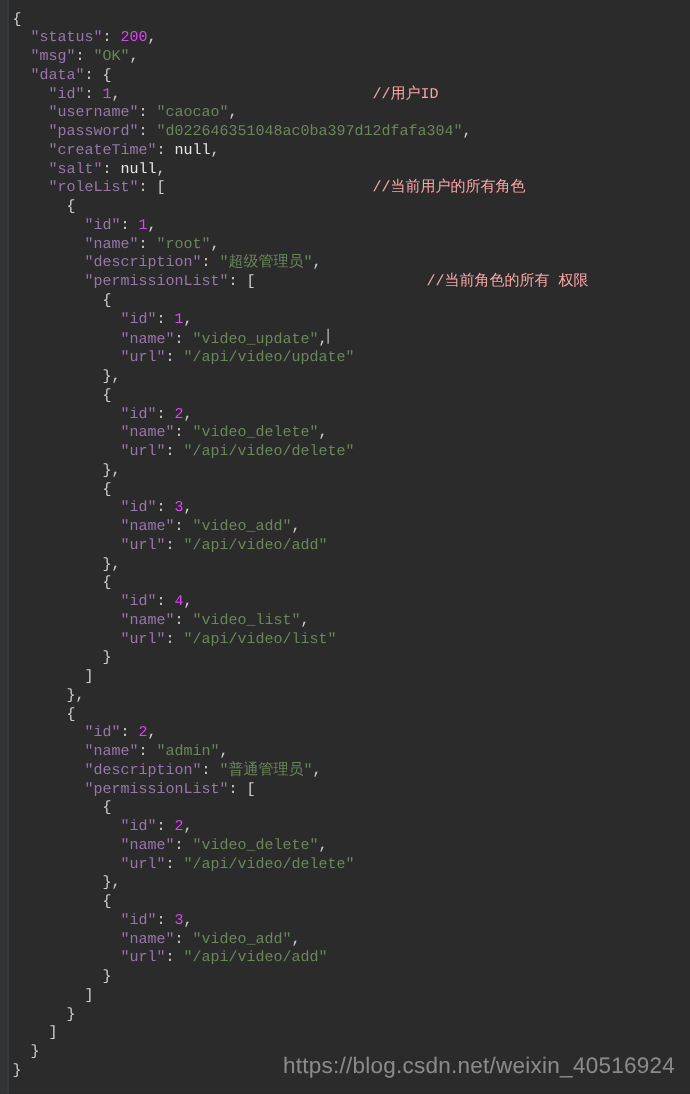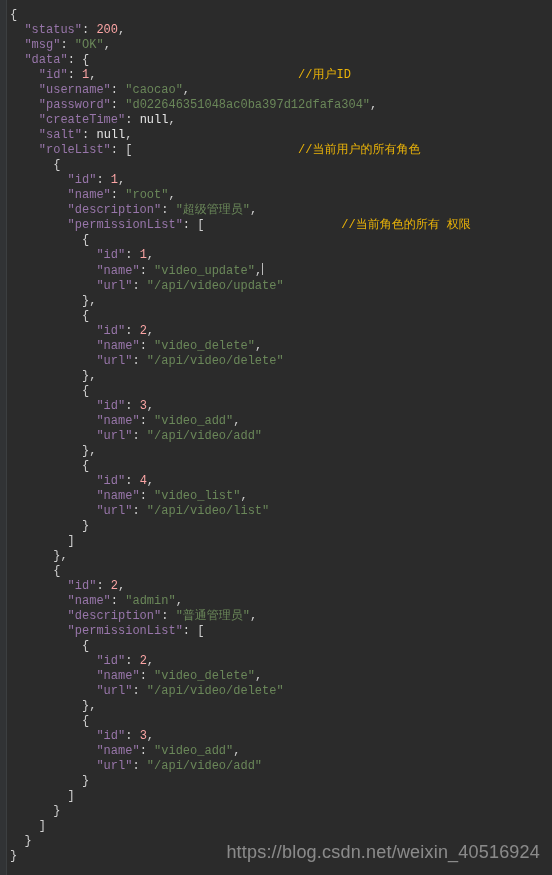--- a/index.html
+++ b/index.html
@@ -15,23 +15,23 @@
     padding: 8px 10px;
     font-family: Consolas, "Courier New", monospace;
     font-size: 12px;
     line-height: 15px;
     color: #a9b7c6;
     white-space: pre;
   }
   .p  { color: #d0d0d0; }   
   .k  { color: #9876aa; }   
   .s  { color: #6a8759; }   
-  .n  { color: #fca5a5; }   
+  .n  { color: #d946ef; }   
   .kw { color: #e5e5e5; }   
-  .c  { color: #eab308; }   
+  .c  { color: #fca5a5; }   
   .cursor {
     display: inline-block;
     width: 1px;
     height: 12px;
     background: #bbbbbb;
     vertical-align: -1px;
   }
   .watermark {
     position: absolute;
     right: 12px;

